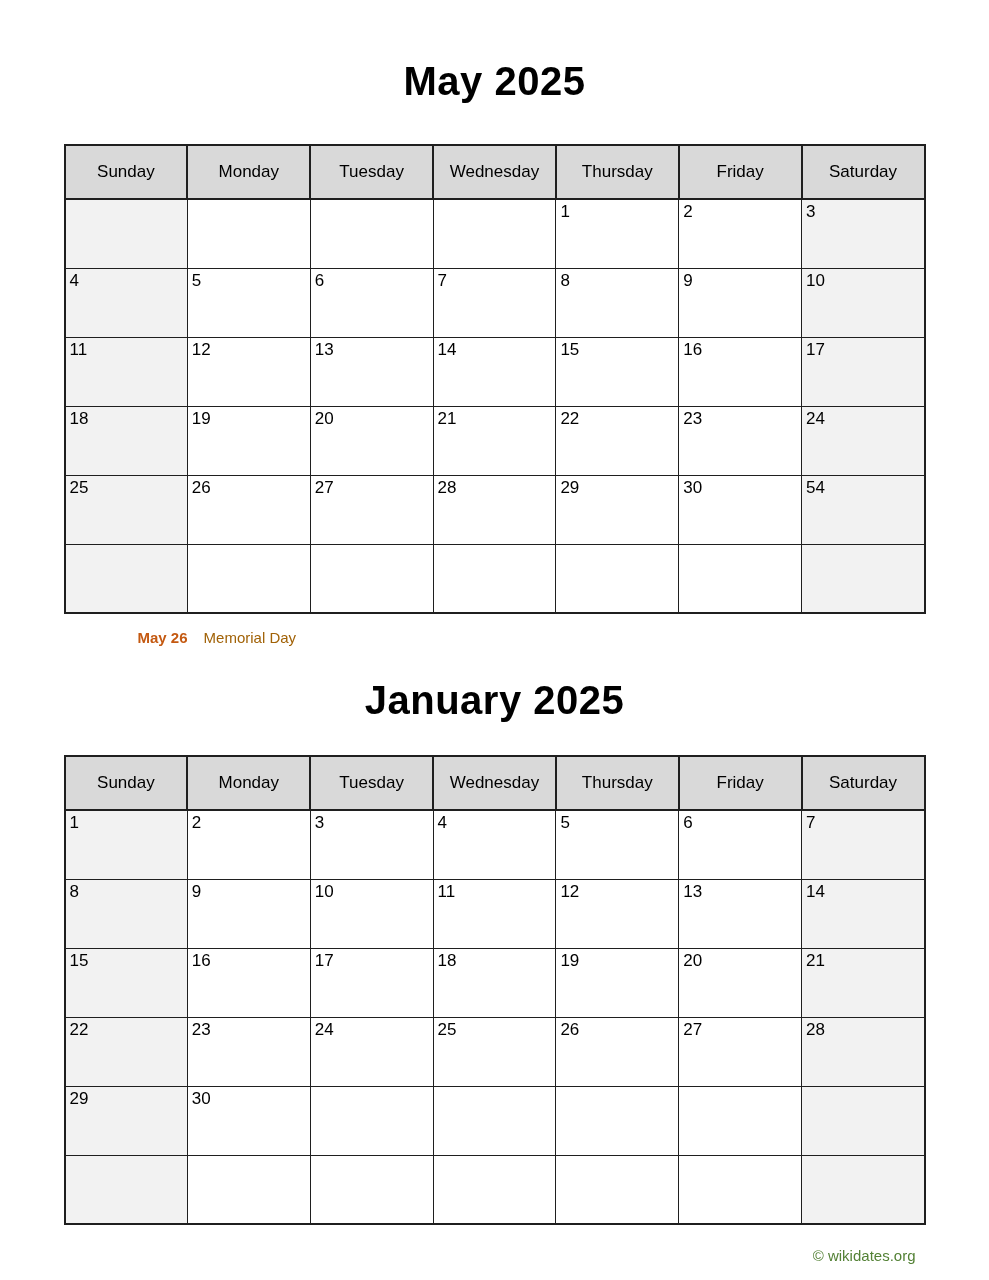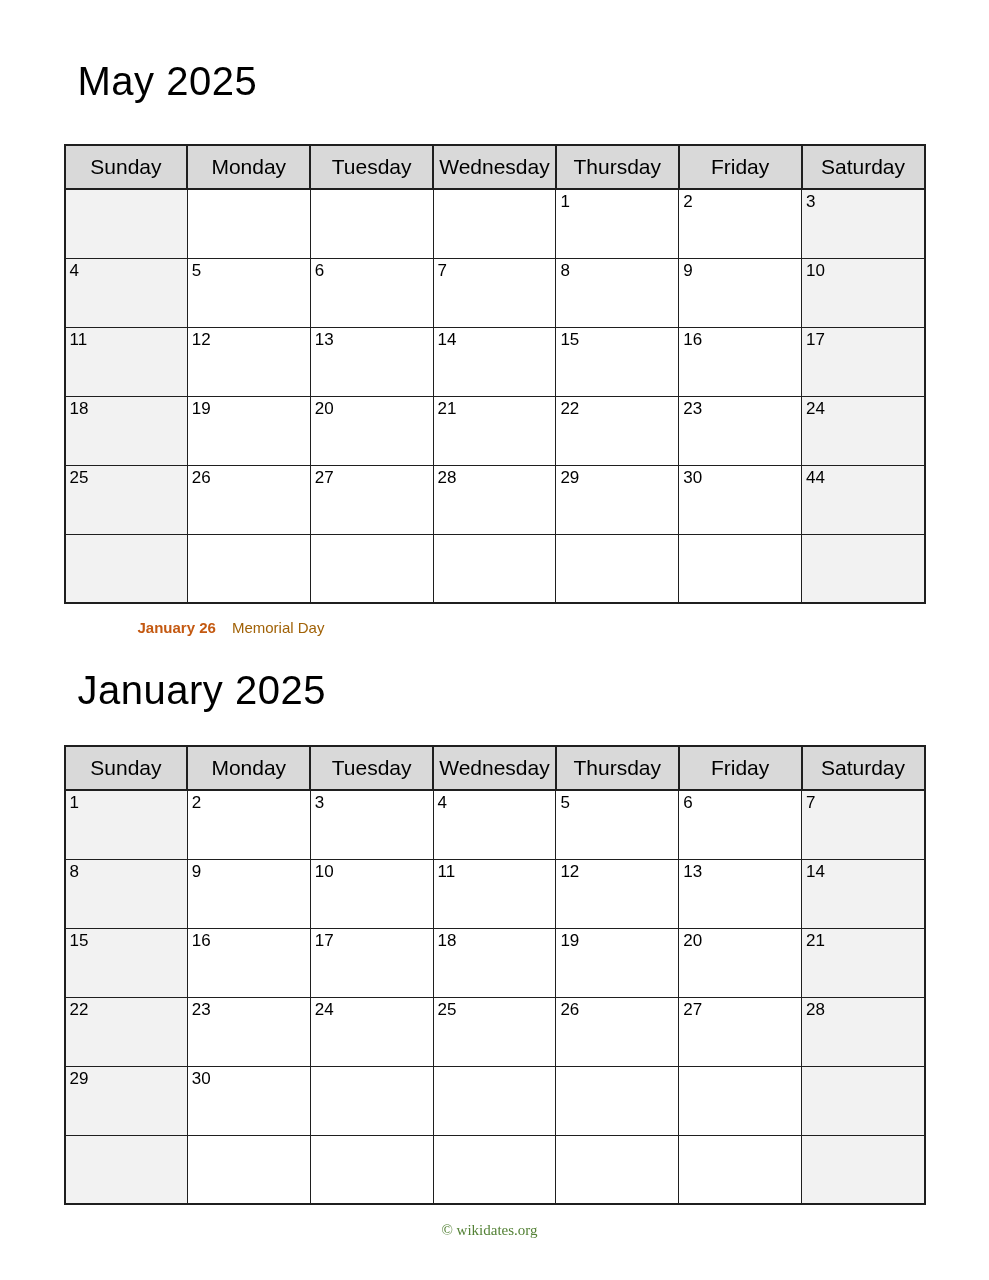--- a/index.html
+++ b/index.html
@@ -20,41 +20,42 @@
     font-family: "Liberation Sans", sans-serif;
     overflow: hidden;
   }
   .page {
     width: 862px;
     margin: 0 auto;
     padding-top: 1px; 
   }
   .month-title {
     margin: 14px;
+    text-align: center;
     font-size: 40px;
     line-height: 48px;
-    font-weight: 400;
+    font-weight: 700;
     color: #000000;
     letter-spacing: 0.5px;
   }
   .month.first .month-title { margin-top: 56px; margin-bottom: 39px; }
   .month.subsequent .month-title { margin-top: 29px; margin-bottom: 31px; }
 
   table.calendar {
     width: 862px;
     table-layout: fixed;
     border-collapse: collapse;
     border: 2.5px solid var(--border);
   }
   table.calendar th {
     background: var(--header-bg);
     border: 2px solid var(--border);
     height: 18px;
-    padding: 9px 2px;
-    font-size: 21px;
+    padding: 16px 2px;
+    font-size: 17px;
     font-weight: 400;
     color: #000000;
     text-align: center;
     vertical-align: middle;
   }
   table.calendar td {
     background: #ffffff;
     border: 1.5px solid var(--border);
     height: 69px;
     padding: 1px 2px 0 4px;
@@ -79,24 +80,23 @@
   }
   .note-date {
     color: var(--holiday-date);
     font-weight: 700;
     min-width: 49px;
     margin-right: 16px;
     white-space: nowrap;
   }
   .note-label { color: #a16207; }
   .page-footer {
-    margin-top: 16px;
-    text-align: center;
+    margin-top: 22px;
+    text-align: right;
     padding-right: 10px;
-    font-family: Liberation Serif, serif;
   }
   .copyright {
     font-size: 15px;
     color: var(--footer-green);
   }
 </style>
 </head>
 <body>
 
 <main class="page">
@@ -213,37 +213,37 @@
               <td>
                 <span class="day-number">28</span>
               </td>
               <td>
                 <span class="day-number">29</span>
               </td>
               <td>
                 <span class="day-number">30</span>
               </td>
               <td class="weekend">
-                <span class="day-number">44</span>
+                <span class="day-number">54</span>
               </td>
             </tr>
             <tr>
               <td class="weekend"></td>
               <td></td>
               <td></td>
               <td></td>
               <td></td>
               <td></td>
               <td class="weekend"></td>
             </tr>
           </tbody>
     </table>
     <div class="notes">
           <div class="note-line">
-            <span class="note-date">January 26</span>
+            <span class="note-date">May 26</span>
             <span class="note-label">Memorial Day</span>
           </div>
         </div>
   </section>
 
   <section class="month subsequent">
     <h1 class="month-title">January 2025</h1>
     <table class="calendar">
       <thead>
         <tr class="weekday-row">

